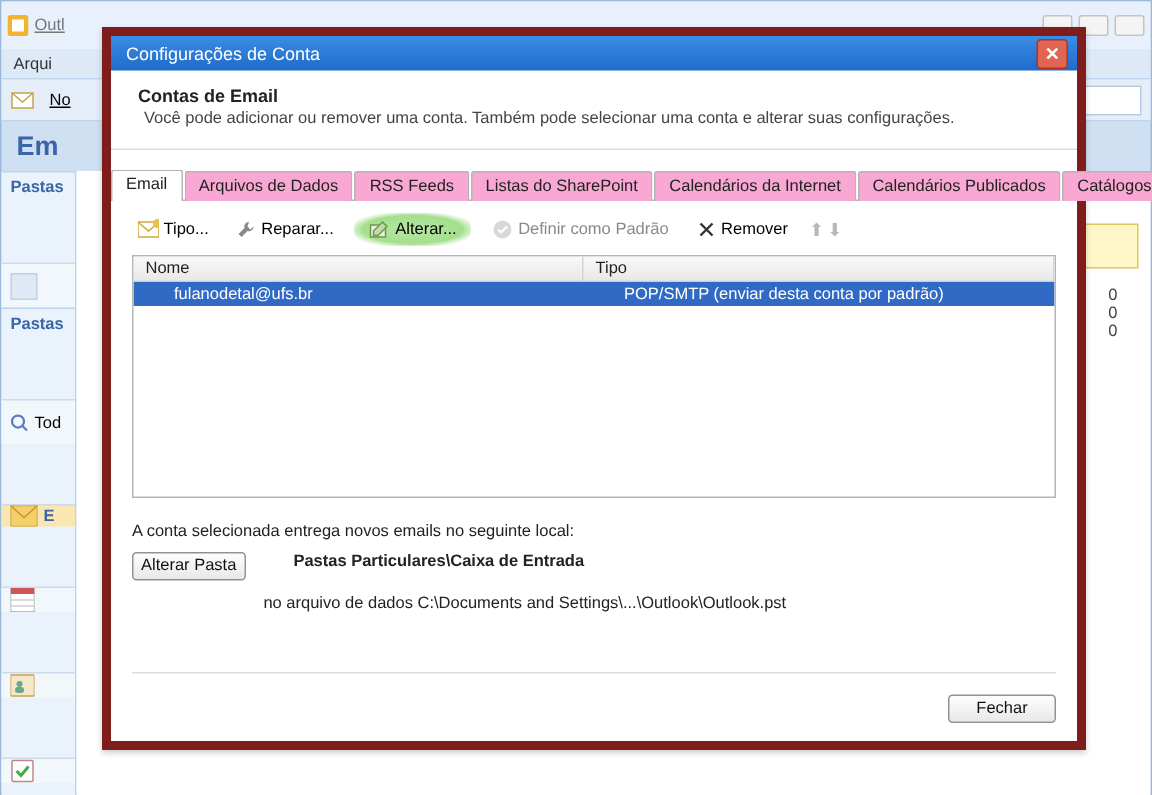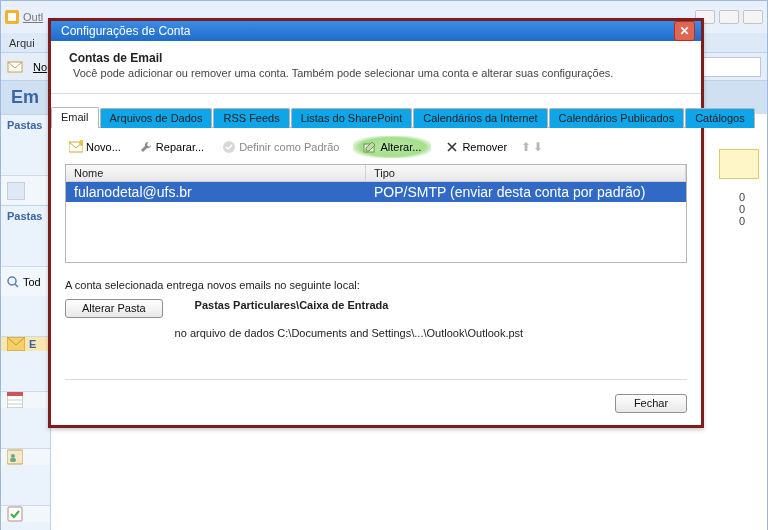--- a/index.html
+++ b/index.html
@@ -89,25 +89,25 @@
     flex:1; background:#fff;
     padding: 8px 10px;
     font-size:11px;
     color:#444;
   }
 
   
   .dialog {
     position: absolute;
     top: 18px;
-    left: 48px;
+    left: 68px;
     width: 656px;
-    height: 410px;
+    height: 482px;
     background: #fff;
-    border: 3px solid #7f1d1d;
+    border: 6px solid #7f1d1d;
     box-shadow: 0 2px 4px rgba(0,0,0,0.2);
     display: flex;
     flex-direction: column;
   }
   .dlg-title {
     height: 26px;
     background: linear-gradient(#3a8de6, #1f6bc9);
     color: #fff;
     display: flex;
     align-items: center;
@@ -146,21 +146,21 @@
     display: flex;
     align-items: flex-end;
     border-bottom: 1px solid #b5b5b5;
     gap: 1px;
     position: relative;
   }
   .tab {
     padding: 3px 9px 4px;
     border: 1px solid #b5b5b5;
     border-bottom: none;
-    background: #0ea5e9;
+    background: #f9a8d4;
     border-radius: 2px 2px 0 0;
     font-size: 11px;
     color: #222;
     position: relative;
     top: 1px;
     cursor: default;
     white-space: nowrap;
   }
   .tab.active {
     background: #fff;
@@ -203,36 +203,37 @@
   .list-header .col {
     padding:2px 8px;
     border-right:1px solid #d4d4d4;
     font-size:11px;
     color:#222;
   }
   .row {
     display:flex;
     background:#316ac5;
     color:#fff;
-    font-size:14px;
+    font-size:11px;
+    padding-left:19px;
   }
   .row .col { padding:2px 8px; }
   .col.name { width: 300px; }
   .col.type { flex:1; }
   .delivery {
     padding: 16px 14px 4px 14px;
     font-size:11px;
     color:#222;
   }
   .delivery-row {
     display:flex; align-items:flex-start; gap:12px;
     margin-top:8px;
   }
   .btn {
-    padding: 2px 16px 3px;
+    padding: 2px 5px 3px;
     border:1px solid #919191;
     background: linear-gradient(#fefefe,#e8e8e8);
     border-radius:3px;
     font-size:11px;
     color:#111;
     min-width: 60px;
     text-align:center;
     cursor: default;
   }
   .deliv-text strong { font-weight:bold;margin-left:20px; }
@@ -377,48 +378,48 @@
 
   <div class="toolbar">
     <div class="tool">
       <span class="ico">
         <svg width="16" height="14">
             <rect x="0" y="2" width="14" height="10" fill="#fff" stroke="#d3a638"></rect>
             <path d="M0 2 L7 8 L14 2" stroke="#d3a638" fill="none"></path>
             <circle cx="13" cy="3" r="3" fill="#e7c24a"></circle>
           </svg>
       </span>
-      <span>Novo...</span>
+      <span>Tipo...</span>
     </div>
     <div class="tool">
       <span class="ico">
         <svg width="14" height="14">
             <path d="M9 2a3 3 0 0 0-3 4L2 10l2 2 4-4a3 3 0 0 0 4-3L10 7 8 5z" fill="#8a8a8a"></path>
           </svg>
       </span>
       <span>Reparar...</span>
+    </div>
+    <div class="tool highlight">
+      <span class="ico">
+        <svg width="14" height="14">
+            <rect x="1" y="4" width="10" height="8" fill="#e8f0e0" stroke="#6a9a4a"></rect>
+            <path d="M9 2 L12 5 L6 11 L3 11 L3 8 Z" fill="#c4d8b0" stroke="#6a9a4a"></path>
+          </svg>
+      </span>
+      <span>Alterar...</span>
     </div>
     <div class="tool disabled">
       <span class="ico">
         <svg width="14" height="14">
             <circle cx="7" cy="7" r="6" fill="#d8d8d8"></circle>
             <path d="M4 7 L6 9 L10 5" stroke="#fff" fill="none" stroke-width="1.5"></path>
           </svg>
       </span>
       <span>Definir como Padrão</span>
     </div>
-    <div class="tool highlight">
-      <span class="ico">
-        <svg width="14" height="14">
-            <rect x="1" y="4" width="10" height="8" fill="#e8f0e0" stroke="#6a9a4a"></rect>
-            <path d="M9 2 L12 5 L6 11 L3 11 L3 8 Z" fill="#c4d8b0" stroke="#6a9a4a"></path>
-          </svg>
-      </span>
-      <span>Alterar...</span>
-    </div>
     <div class="tool">
       <span class="ico">
         <svg width="12" height="12">
             <path d="M2 2 L10 10 M10 2 L2 10" stroke="#333" stroke-width="1.6"></path>
           </svg>
       </span>
       <span>Remover</span>
     </div>
     <div class="arrows">
       <span>⬆</span>

